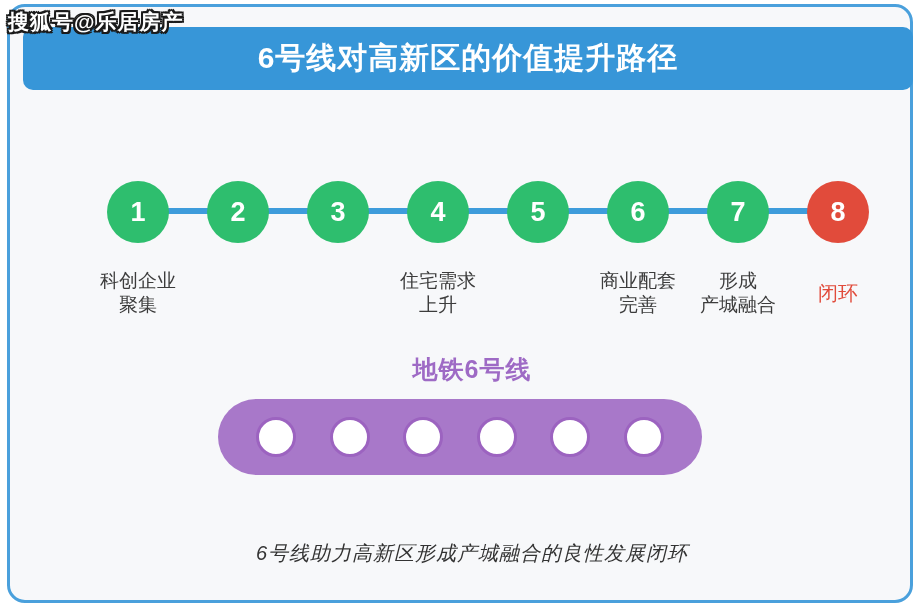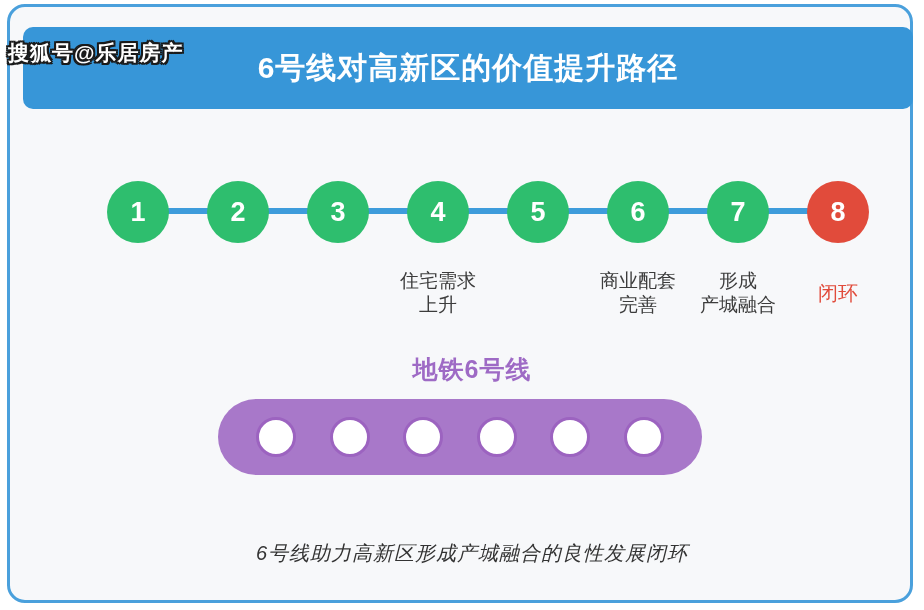--- a/index.html
+++ b/index.html
@@ -24,38 +24,37 @@
     position: relative; overflow: hidden;
   }
   .canvas { position: absolute; left: 0; top: 0; width: 924px; height: 610px; }
   .frame {
     position: absolute; left: 7px; top: 4px; width: 906px; height: 599px;
     border: 3px solid var(--frame-border);
     border-radius: 18px;
     background: var(--page-bg);
   }
   .header {
-    position: absolute; left: 13px; top: 20px; width: 890px; height: 82px;
+    position: absolute; left: 13px; top: 20px; width: 890px; height: 63px;
     background: var(--header-bg);
     border-radius: 10px;
     display: flex; align-items: center; justify-content: center;
   }
   .title {
     color: var(--title-text);
     font-size: 30px; font-weight: bold; letter-spacing: 1px;
   }
   .watermark {
     position: absolute; left: 8px; top: 8px; z-index: 20;
     color: #ffffff; font-size: 21px; font-weight: bold; letter-spacing: 1px;
     text-shadow:
       -2px -2px 0 #1a1a1a, 2px -2px 0 #1a1a1a,
       -2px 2px 0 #1a1a1a, 2px 2px 0 #1a1a1a,
       -2px 0 0 #1a1a1a, 2px 0 0 #1a1a1a,
       0 -2px 0 #1a1a1a, 0 2px 0 #1a1a1a;
-    margin-top: 31px;
   }
   .flow { position: absolute; left: 0; top: 0; width: 924px; height: 320px; }
   .connector {
     position: absolute; left: 128px; top: 201px; width: 700px; height: 6px;
     background: var(--connector); border-radius: 3px;
   }
   .steps {
     position: absolute; left: 78px; top: 174px; width: 800px;
     display: flex;
   }
@@ -111,20 +110,21 @@
     <div class="header">
       <div class="title">6号线对高新区的价值提升路径</div>
     </div>
 
     <div class="flow">
       <div class="connector"></div>
       <div class="steps">
 
           <div class="step">
             <div class="circle green">1</div>
+            <div class="step-label">科创企业<br>聚集</div>
           </div>
 
           <div class="step">
             <div class="circle green">2</div>
           </div>
 
           <div class="step">
             <div class="circle green">3</div>
           </div>
 

